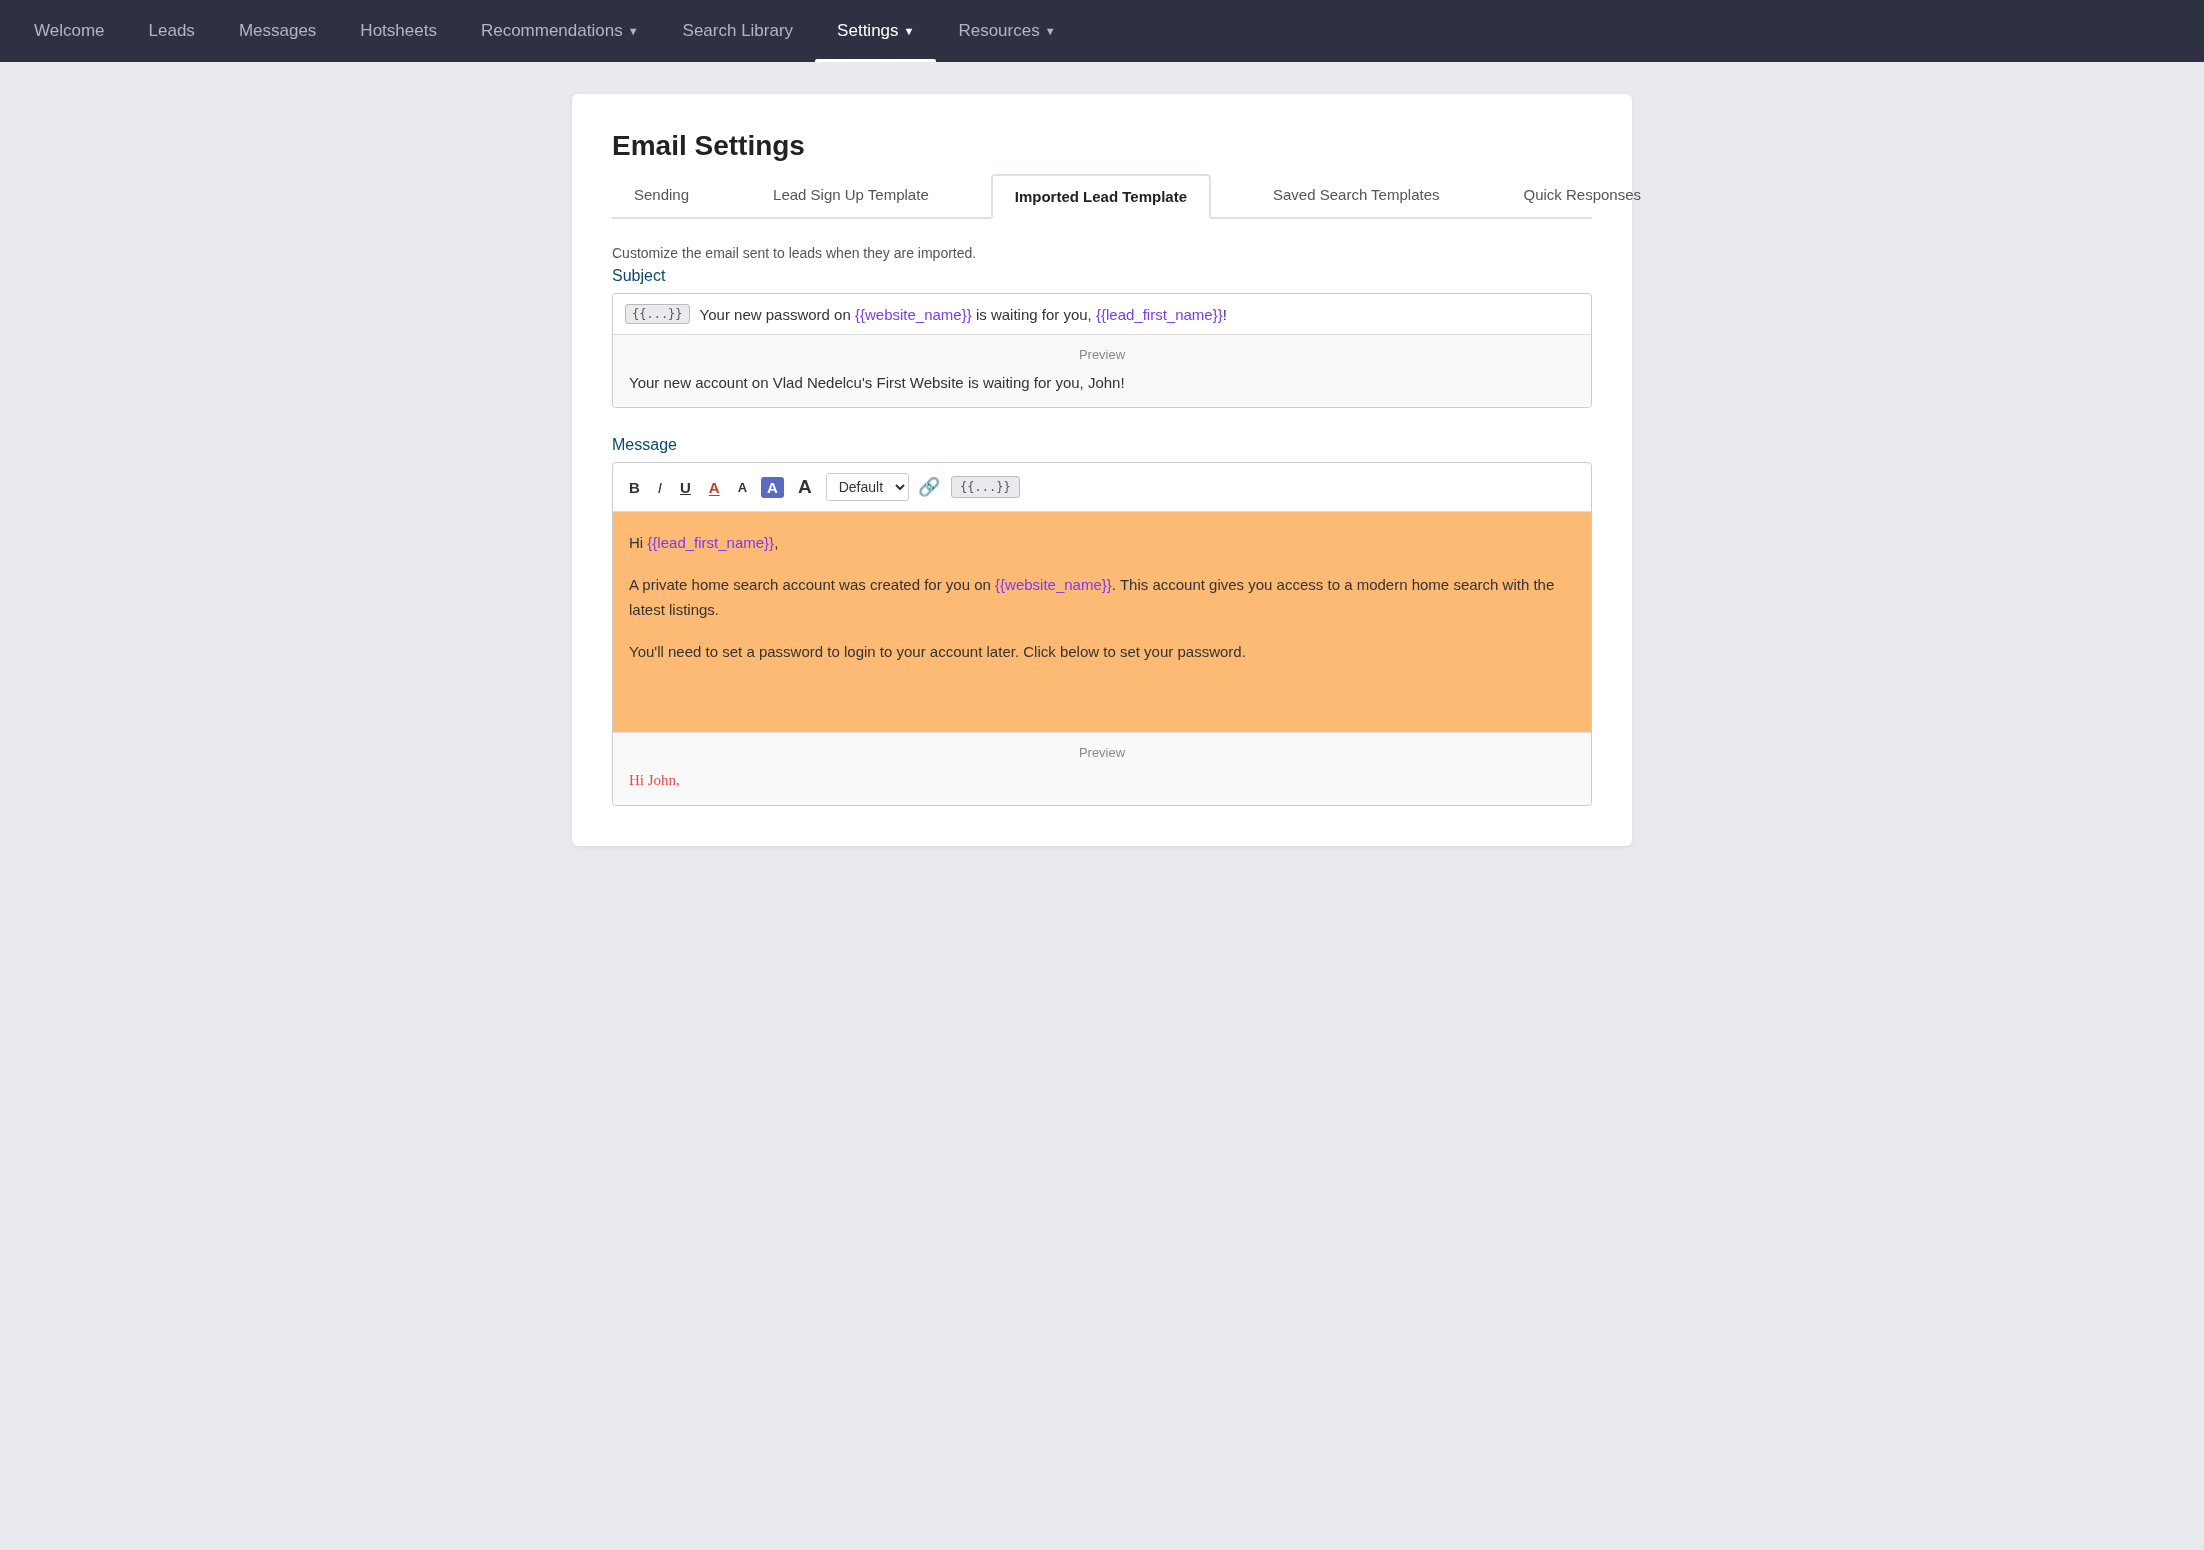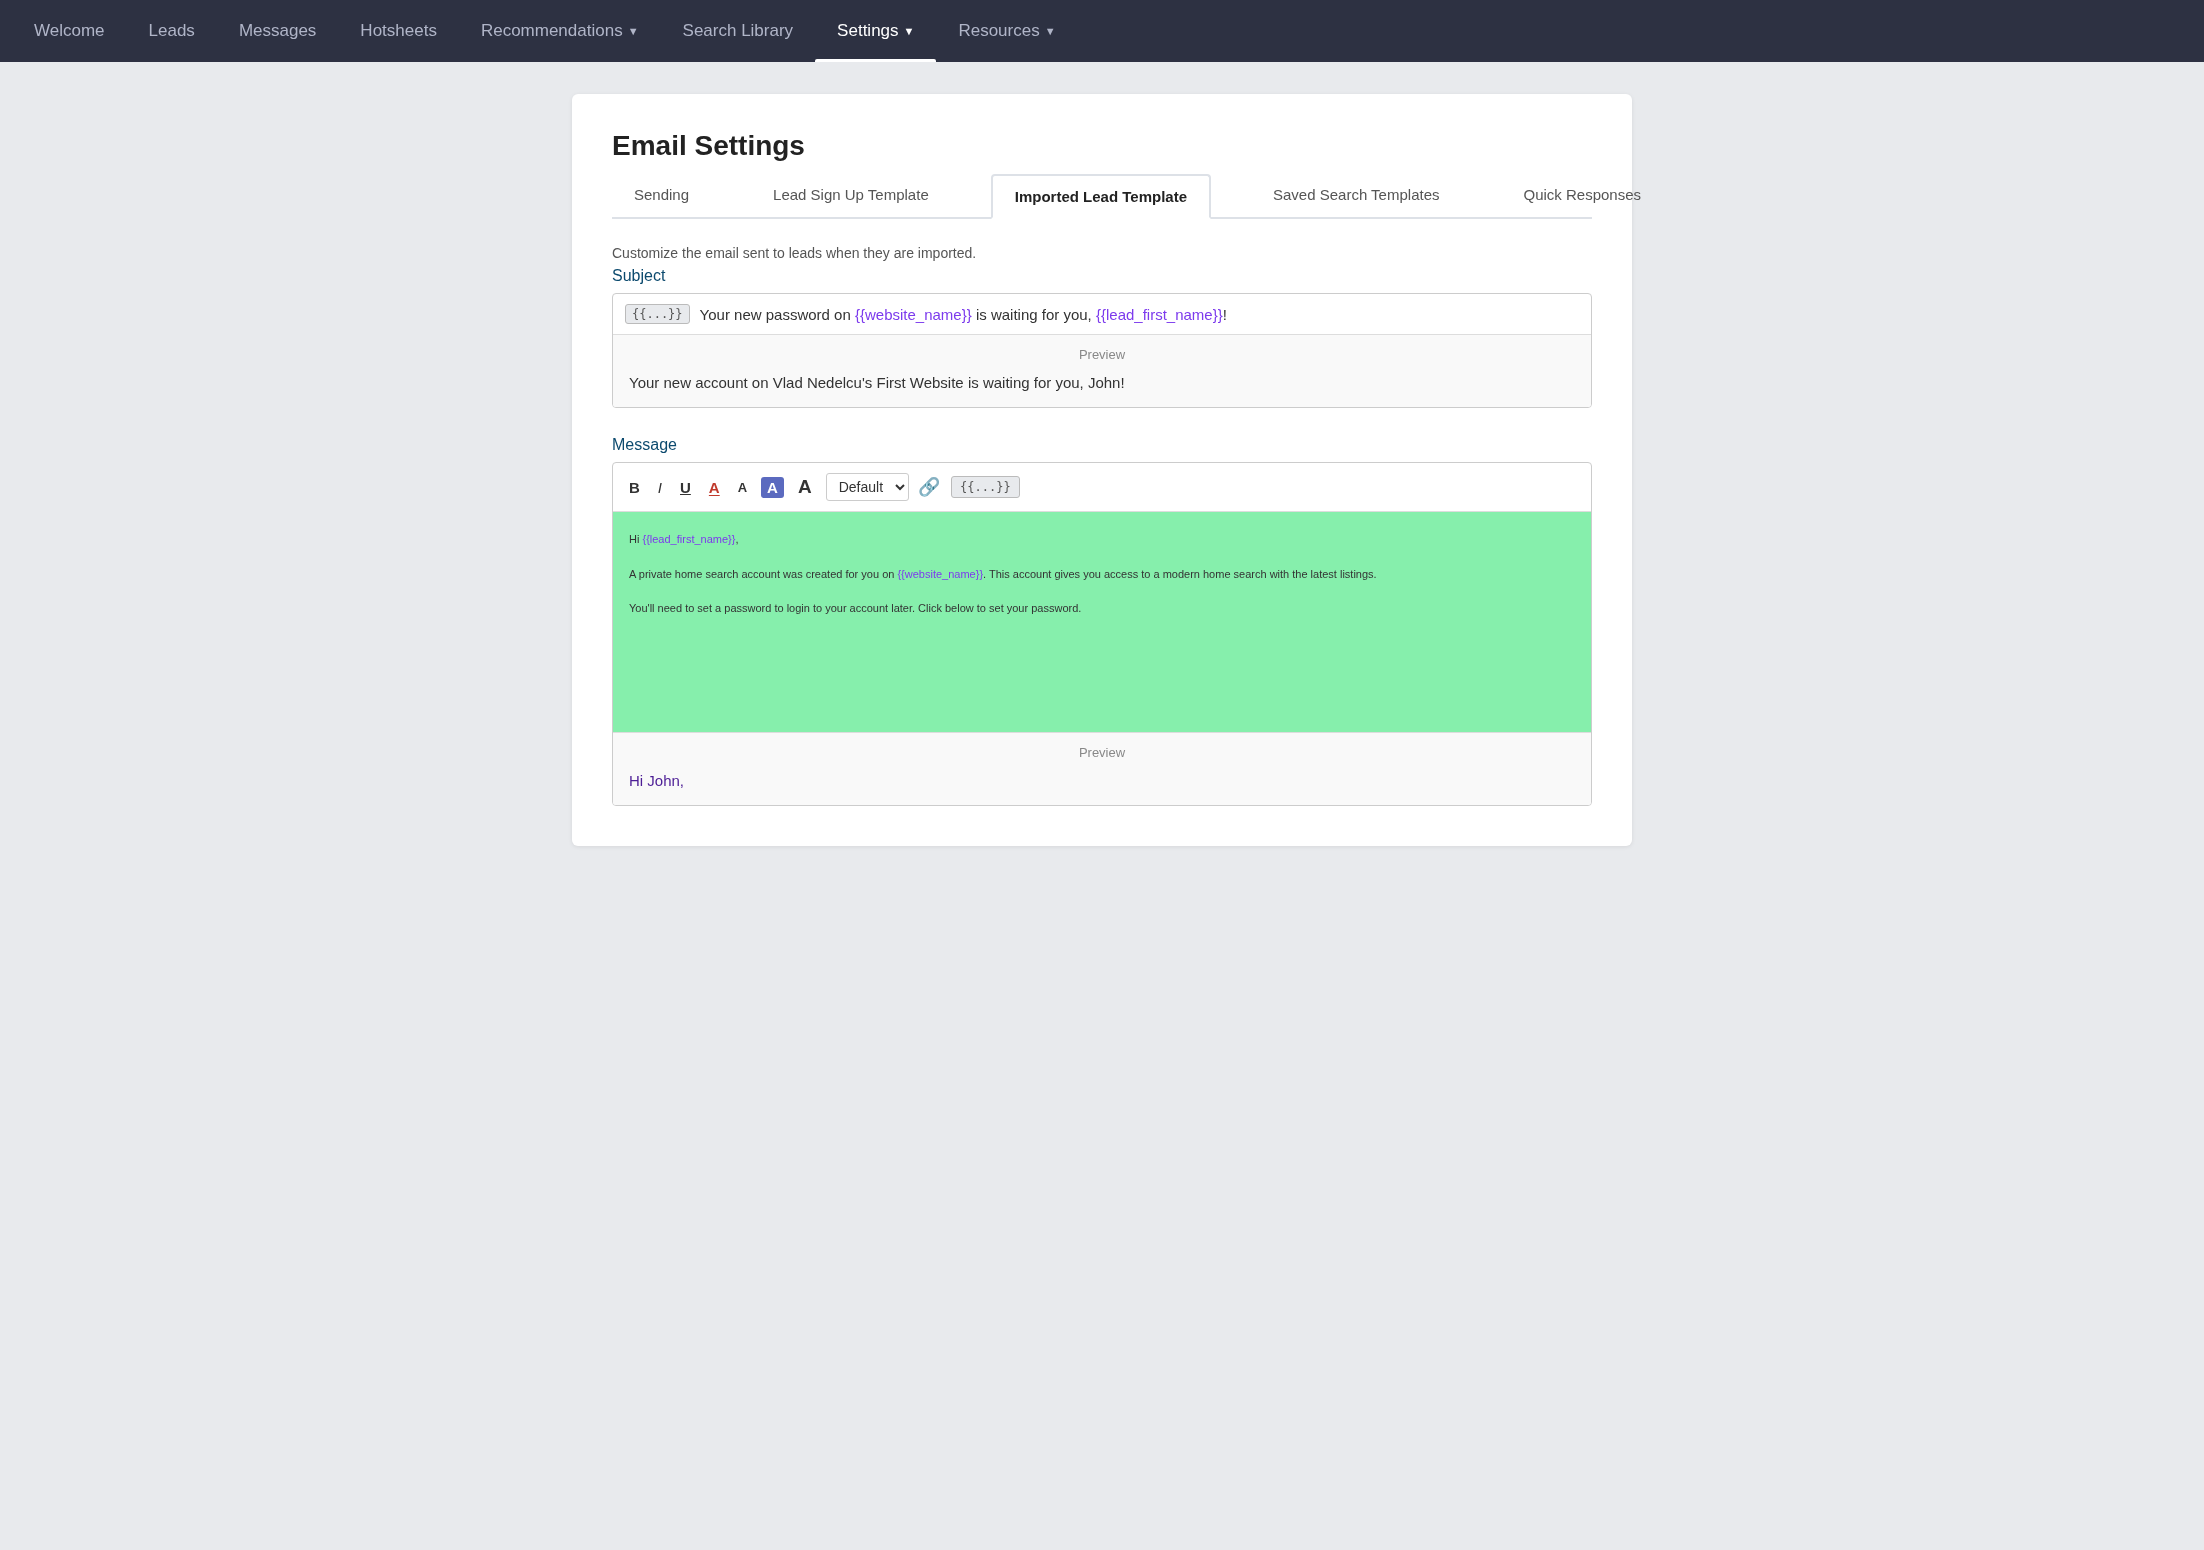--- a/index.html
+++ b/index.html
@@ -201,43 +201,44 @@
       font-size: 12px;
       color: #555;
       padding: 3px 8px;
       font-family: monospace;
       cursor: pointer;
       white-space: nowrap;
     }
 
     .message-body {
       padding: 18px 16px 14px;
-      font-size: 11px;
+      font-size: 15px;
       color: #333;
       line-height: 1.7;
       min-height: 220px;
-      background: #86efac;
+      background: #fdba74;
     }
     .message-body p { margin-bottom: 16px; }
     .message-body p:last-child { margin-bottom: 0; }
 
     .message-preview {
       border-top: 1px solid #ddd;
       background: #f9f9f9;
       padding: 12px 16px;
     }
     .message-preview .preview-label {
       text-align: center;
       font-size: 13px;
       color: #888;
       margin-bottom: 8px;
     }
     .message-preview .preview-text {
       font-size: 15px;
-      color: #4c1d95;
+      color: #ef4444;
+      font-family: Liberation Serif, serif;
     }
   </style>
 </head>
 <body>
 
 <nav>
   <a class="nav-item">
     <span>Welcome</span>
   </a>
   <a class="nav-item">

